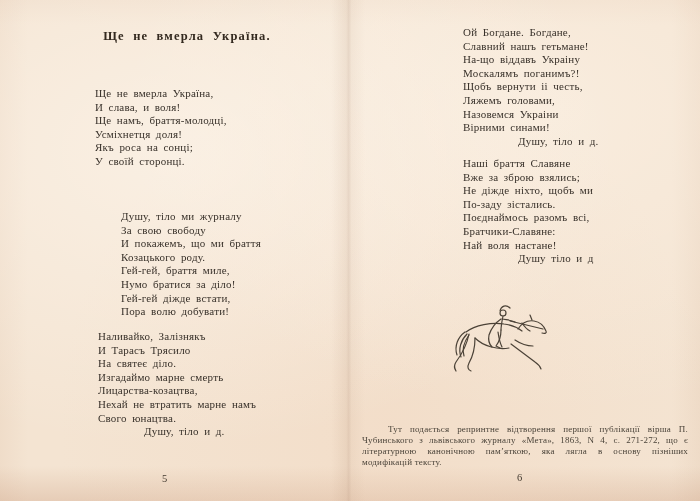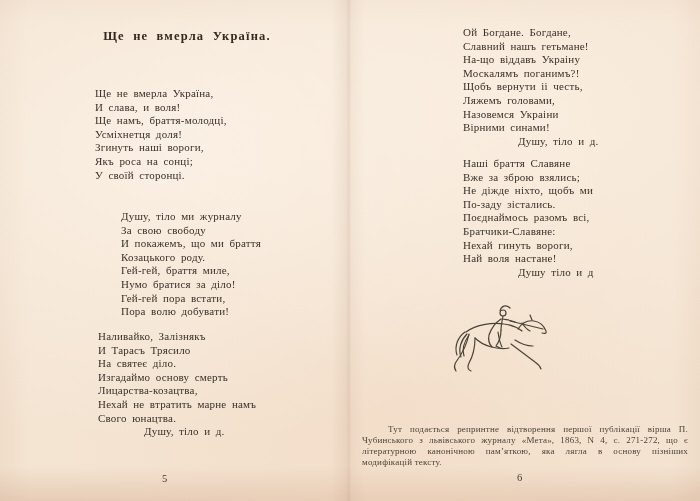--- a/index.html
+++ b/index.html
@@ -62,41 +62,40 @@
   <div class="gutter"></div>
 
   <div class="page page-left">
     <h1 class="title">Ще не вмерла Україна.</h1>
 
     <div class="stanza s-l1">
       <div class="line">Ще не вмерла Україна,</div>
       <div class="line">И слава, и воля!</div>
       <div class="line">Ще намъ, браття-молодці,</div>
       <div class="line">Усміхнетця доля!</div>
-      <div class="line">Згинуть наші вороги,</div>
       <div class="line">Якъ роса на сонці;</div>
       <div class="line">У своїй сторонці.</div>
     </div>
 
     <div class="stanza s-l2">
       <div class="line">Душу, тіло ми журналу</div>
       <div class="line">За свою свободу</div>
       <div class="line">И покажемъ, що ми браття</div>
       <div class="line">Козацького роду.</div>
       <div class="line">Гей-гей, браття миле,</div>
       <div class="line">Нумо братися за діло!</div>
-      <div class="line">Гей-гей пора встати,</div>
+      <div class="line">Гей-гей діжде встати,</div>
       <div class="line">Пора волю добувати!</div>
     </div>
 
     <div class="stanza s-l3">
       <div class="line">Наливайко, Залізнякъ</div>
       <div class="line">И Тарасъ Трясило</div>
       <div class="line">На святеє діло.</div>
-      <div class="line">Изгадаймо основу смерть</div>
+      <div class="line">Изгадаймо марне смерть</div>
       <div class="line">Лицарства-козацтва,</div>
       <div class="line">Нехай не втратить марне намъ</div>
       <div class="line">Свого юнацтва.</div>
       <div class="line refrain-l">Душу, тіло и д.</div>
     </div>
 
     <div class="pagenum pn-left">5</div>
   </div>
 
   <div class="page page-right">
@@ -113,21 +112,20 @@
       <div class="line refrain-r">Душу, тіло и д.</div>
     </div>
 
     <div class="stanza s-r2">
       <div class="line">Наші браття Славяне</div>
       <div class="line">Вже за зброю взялись;</div>
       <div class="line">Не діжде ніхто, щобъ ми</div>
       <div class="line">По-заду зістались.</div>
       <div class="line">Поєднаймось разомъ всі,</div>
       <div class="line">Братчики-Славяне:</div>
-      <div class="line">Нехай гинуть вороги,</div>
       <div class="line">Най воля настане!</div>
       <div class="line refrain-r">Душу тіло и д</div>
     </div>
 
     <svg class="illustration" viewBox="0 0 104 76" xmlns="http://www.w3.org/2000/svg" fill="none" stroke="#4b4237" stroke-width="1.2" stroke-linecap="round" stroke-linejoin="round">
 
       <path d="M15,30 C8,35 4,44 7,53"></path>
       <path d="M17,32 C11,38 8,47 11,55"></path>
       <path d="M19,33 C14,40 12,48 14,54"></path>
 

